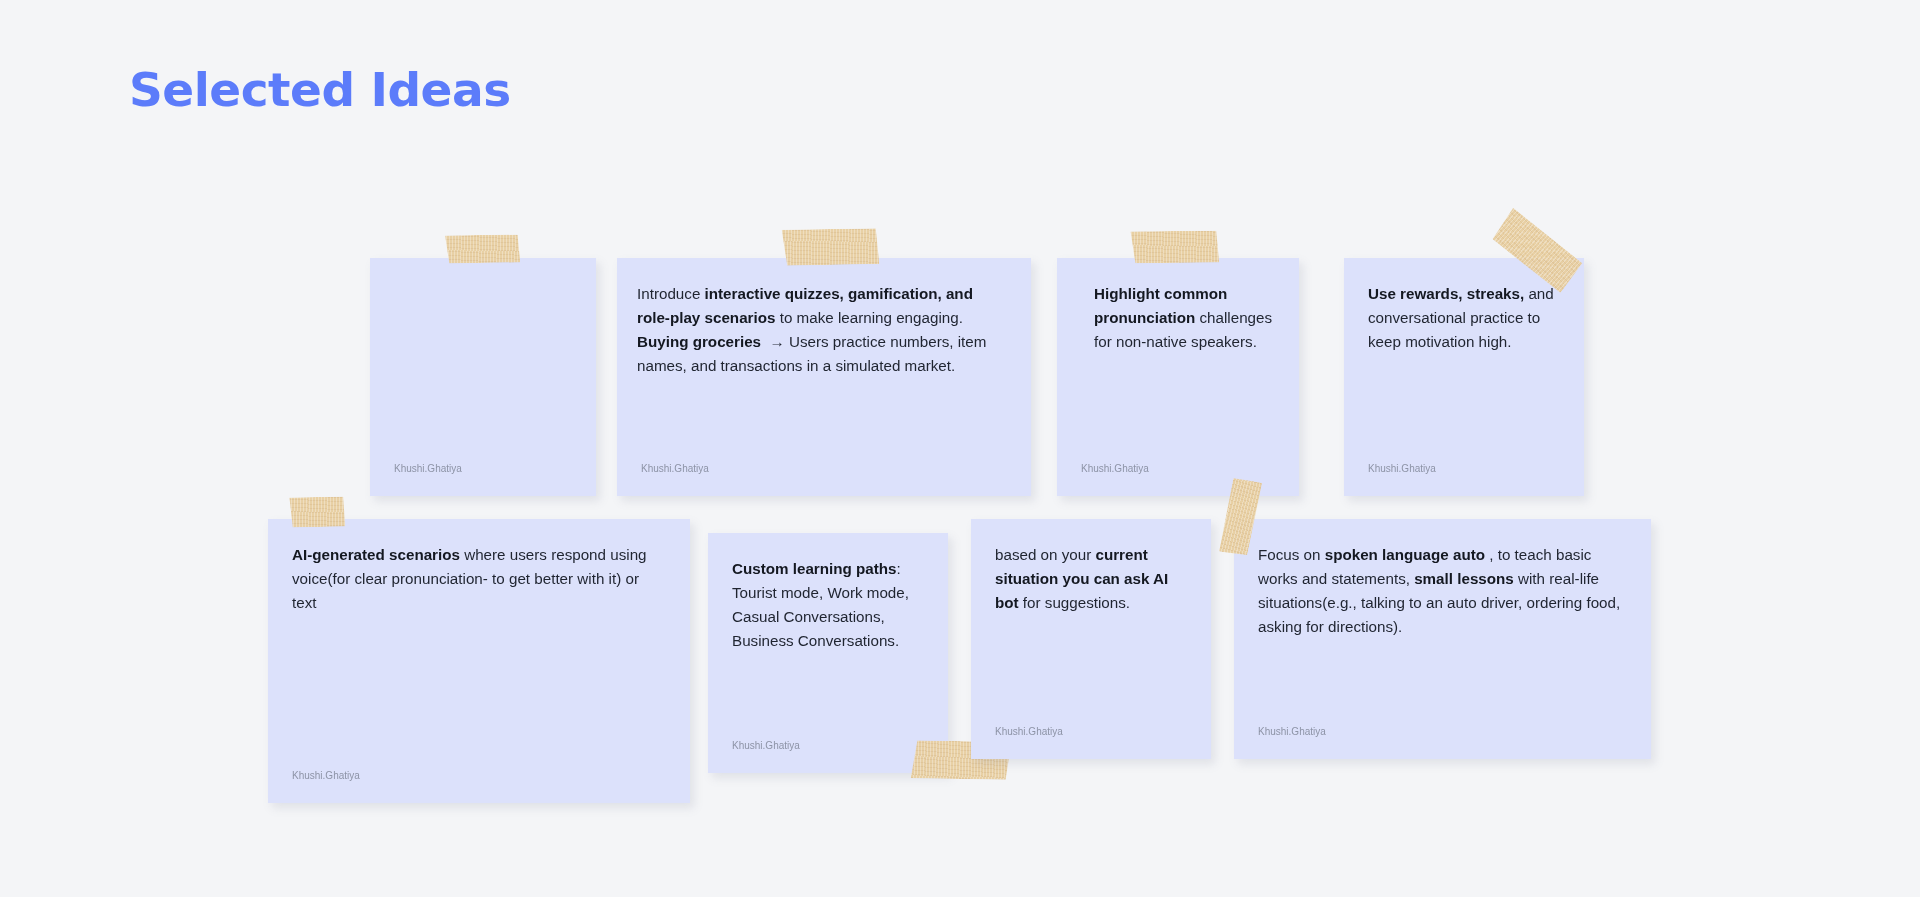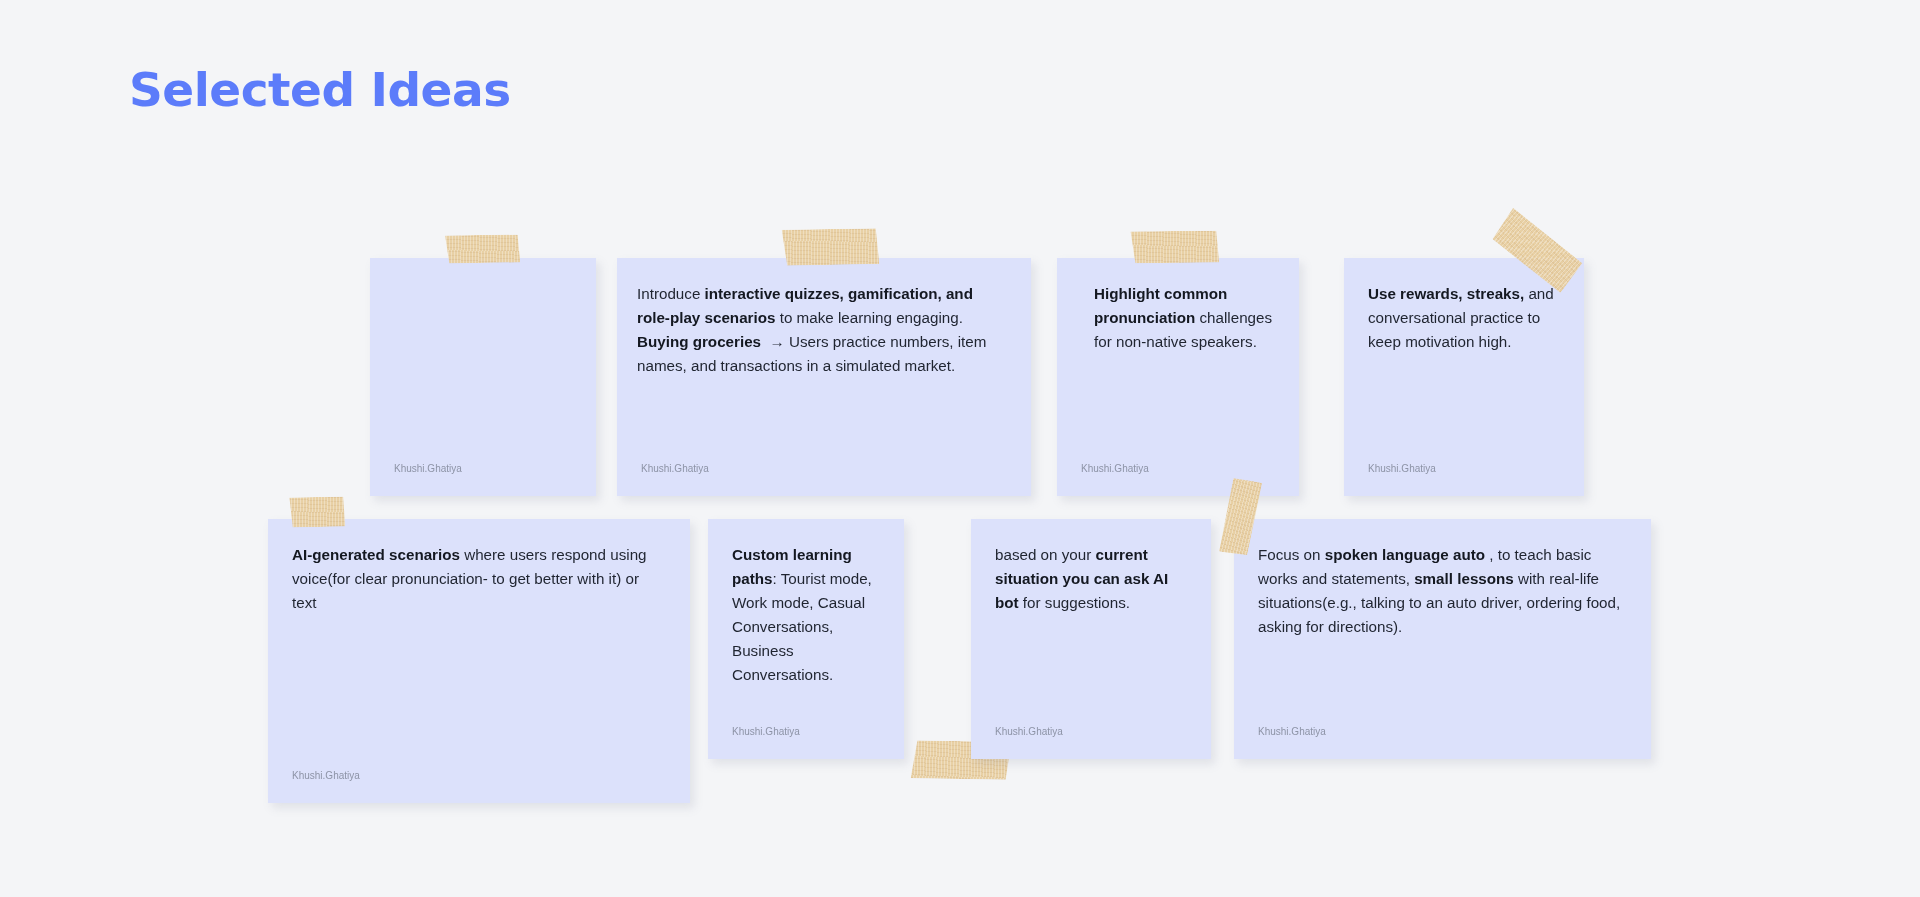--- a/index.html
+++ b/index.html
@@ -120,21 +120,21 @@
   <div class="tape tape-rot" style="left:1490px; top:231px; width:92px; height:38px; transform:rotate(39deg);"></div>
 
   <div class="note" style="left:268px; top:519px; width:422px; height:284px;">
     <div class="note-body">
       <b>AI-generated scenarios</b> where users respond using voice(for clear pronunciation- to get better with it) or text
     </div>
     <div class="note-author">Khushi.Ghatiya</div>
   </div>
   <div class="tape tape-trap-down" style="left:288px; top:497px; width:57px; height:30px; transform:rotate(-1deg);"></div>
 
-  <div class="note" style="left:708px; top:519px; width:196px; height:240px;">
+  <div class="note" style="left:708px; top:533px; width:240px; height:240px;">
     <div class="note-body">
       <b>Custom learning paths</b>: Tourist mode, Work mode, Casual Conversations, Business Conversations.
     </div>
     <div class="note-author">Khushi.Ghatiya</div>
   </div>
   <div class="tape tape-trap-up" style="left:909px; top:741px; width:102px; height:38px; transform:rotate(1deg);"></div>
 
   <div class="note" style="left:971px; top:519px; width:240px; height:240px;">
     <div class="note-body">
       based on your <b>current situation you can ask AI bot</b> for suggestions.

